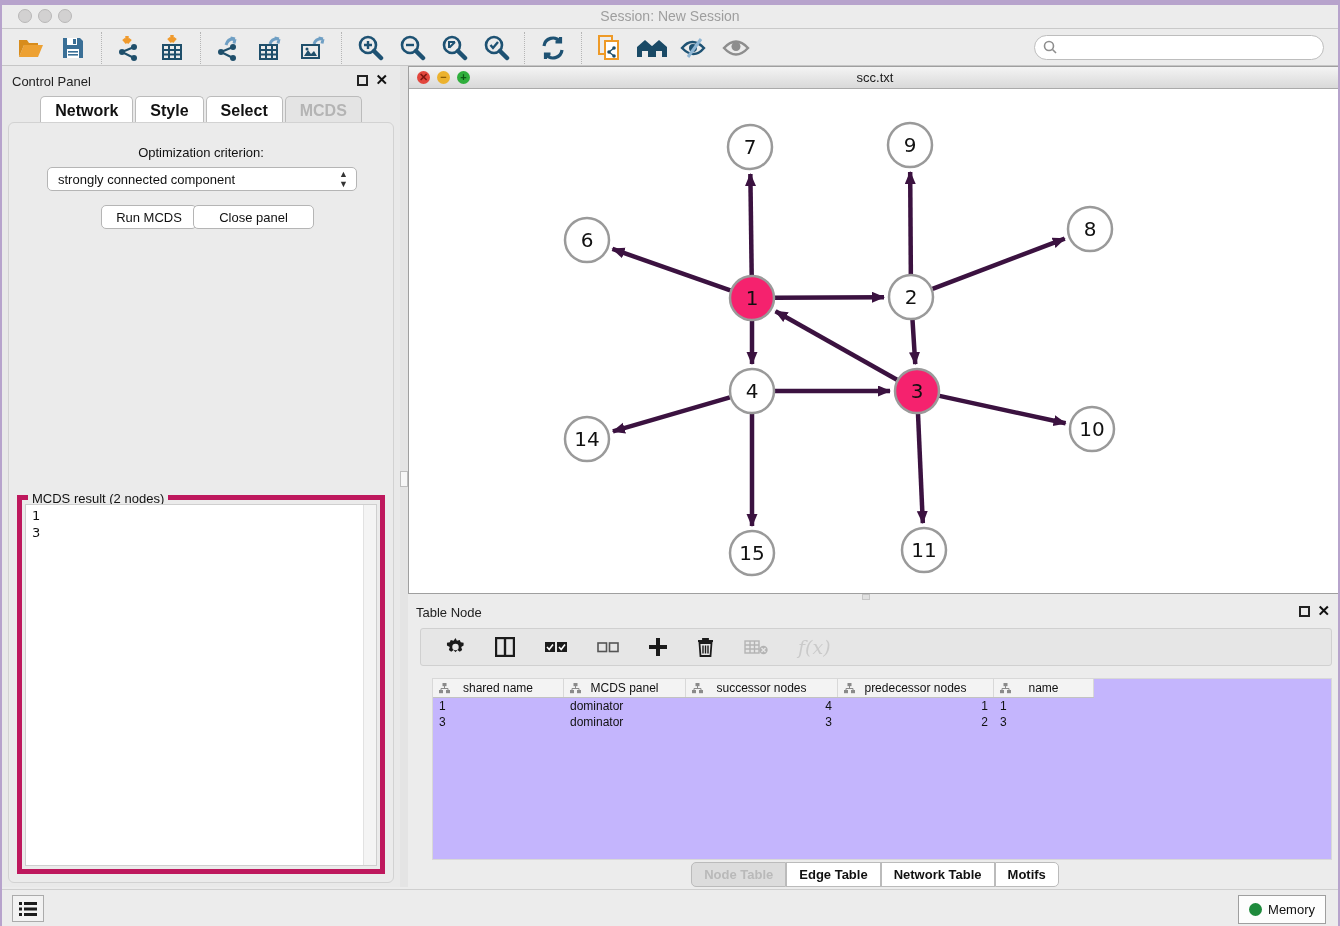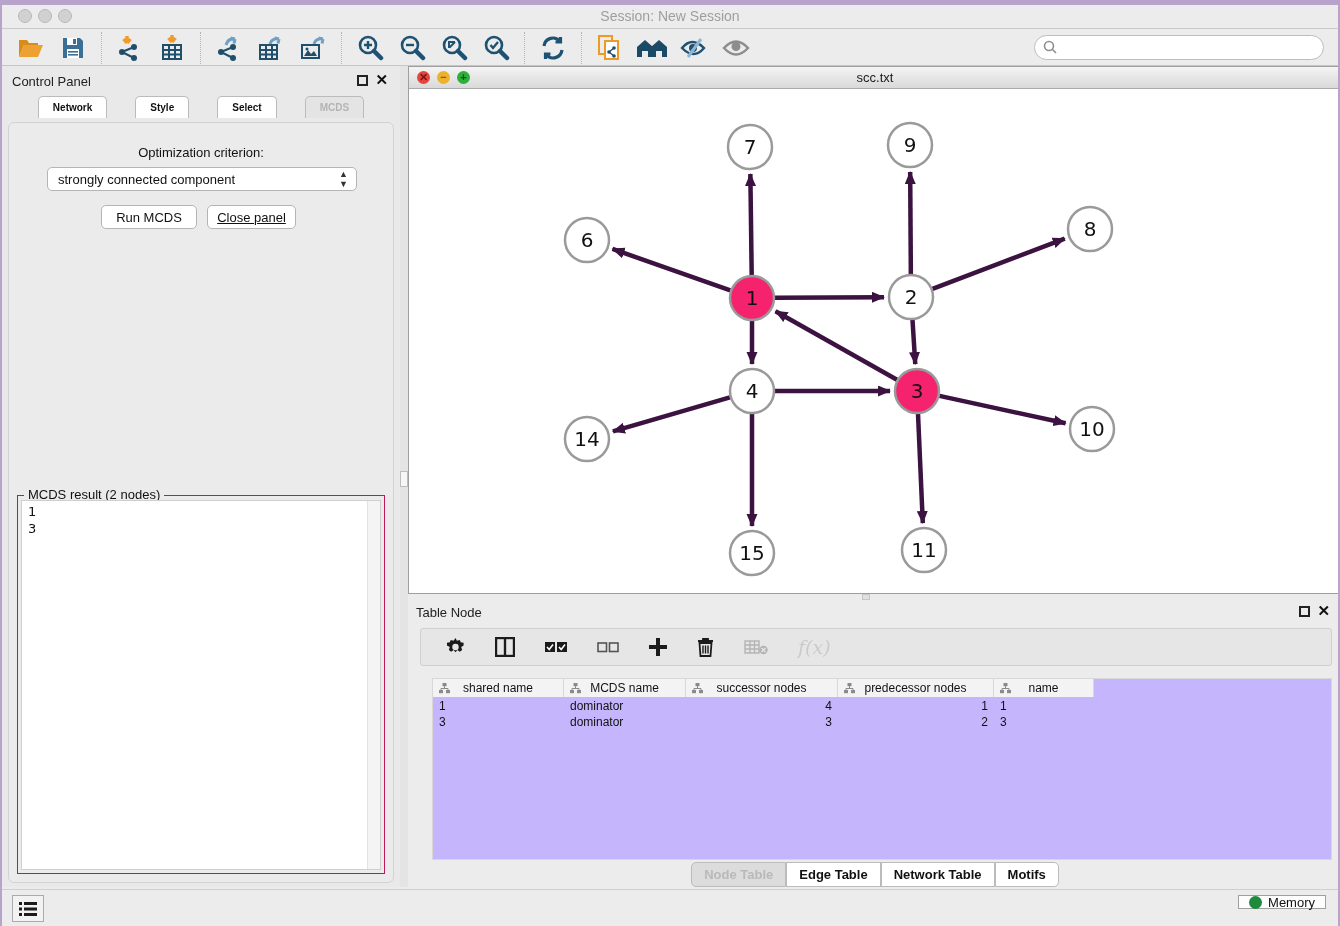--- a/index.html
+++ b/index.html
@@ -22,34 +22,34 @@
             border-left:1px dotted #b5b5b5; }
   #search-box { position:absolute; right:14px; top:5px; width:290px; height:25px; background:#fff;
                 border:1px solid #bdbdbd; border-radius:13px; display:flex; align-items:center; padding-left:8px; }
 
   
   #control-panel { position:absolute; left:0; top:61px; width:398px; height:821px; background:#e9e9e9; }
   #cp-header { position:absolute; left:10px; top:8px; font-size:13px; color:#222; }
   .panel-float { position:absolute; top:9px; width:11px; height:11px; border:2px solid #222; }
   .panel-close { position:absolute; top:5px; font-size:15px; font-weight:bold; color:#111; line-height:18px; }
   #cp-tabs { position:absolute; left:0; right:0; top:30px; display:flex; justify-content:center; }
-  .tab { font-size:10px; font-weight:600; padding:5px 14px; background:#fff; color:#111;
-         border:1px solid #bbb; border-bottom:none; border-radius:5px 5px 0 0; margin:0 14px; cursor:default; }
+  .tab { font-size:16px; font-weight:600; padding:5px 14px; background:#fff; color:#111;
+         border:1px solid #bbb; border-bottom:none; border-radius:5px 5px 0 0; margin:0 1px; cursor:default; }
   .tab.inactive-look { background:#e4e4e4; color:#b4b4b4; }
   #cp-body { position:absolute; left:6px; right:6px; top:56px; bottom:4px; background:#ebebeb;
              border:1px solid #d2d2d2; border-radius:6px; }
   #opt-label { position:absolute; left:0; right:0; top:22px; text-align:center; font-size:13px; color:#111; }
   #opt-select { position:absolute; left:38px; top:44px; width:310px; height:24px; background:#fff;
                 border:1px solid #b5b5b5; border-radius:5px; font-size:13px; color:#111;
                 display:flex; align-items:center; padding-left:10px; }
   #opt-stepper { position:absolute; right:8px; top:1px; display:flex; flex-direction:column; line-height:10px;
                  font-size:9px; color:#333; }
   .cp-btn { position:absolute; top:82px; height:24px; background:#fff; border:1px solid #b5b5b5;
             border-radius:5px; font-size:13px; color:#111; display:flex; align-items:center; justify-content:center; }
-  #mcds-group { position:absolute; left:8px; right:8px; top:372px; bottom:8px; border:1px solid #be185d; }
+  #mcds-group { position:absolute; left:8px; right:8px; top:372px; bottom:8px; border:5px solid #be185d; }
   #mcds-legend { position:absolute; left:6px; top:-9px; background:#ebebeb; padding:0 4px; font-size:13px; color:#111; }
   #mcds-text { position:absolute; left:3px; right:3px; top:4px; bottom:3px; background:#fff;
                border:1px solid #cfcfcf; font-family:"DejaVu Sans", sans-serif; font-size:13px; color:#111;
                padding:2px 0 0 6px; line-height:17px; }
   #mcds-scroll { position:absolute; right:0; top:0; bottom:0; width:13px; background:#f4f4f4;
                  border-left:1px solid #e2e2e2; }
 
   
   #v-splitter { position:absolute; left:398px; top:61px; width:8px; height:821px; background:#e4e4e4; }
   #v-grip { position:absolute; left:0px; top:405px; width:8px; height:16px; background:#f7f7f7;
@@ -88,21 +88,21 @@
             border:1px solid #bbb; margin:0; cursor:default; }
   .tp-tab:first-child { border-radius:5px 0 0 5px; }
   .tp-tab:last-child { border-radius:0 5px 5px 0; }
   .tp-tab.selected { background:#dcdcdc; color:#b9b9b9; }
 
   
   #statusbar { position:absolute; left:0; bottom:0; width:100%; height:37px; background:#ececec;
                border-top:1px solid #cfcfcf; }
   #list-btn { position:absolute; left:10px; top:5px; width:32px; height:27px; background:#f2f2f2;
               border:1px solid #ababab; display:flex; align-items:center; justify-content:center; }
-  #memory-btn { position:absolute; right:12px; top:5px; height:14px; background:#fdfdfd; border:1px solid #9f9f9f;
+  #memory-btn { position:absolute; right:12px; top:5px; height:29px; background:#fdfdfd; border:1px solid #9f9f9f;
                 display:flex; align-items:center; gap:6px; padding:0 10px; font-size:13px; color:#111; }
   #memory-dot { width:13px; height:13px; border-radius:50%; background:#1e8a3c; }
   .dis { opacity:.45; }
   .fx { font-family:"DejaVu Serif", serif; font-style:italic; font-size:19px; color:#a9a9a9; }
 </style>
 </head>
 <body>
 
 <div id="app">
 
@@ -266,21 +266,21 @@
         <span>strongly connected component</span>
         <span id="opt-stepper">
             <span>▲</span>
             <span>▼</span>
           </span>
       </div>
       <div id="opt-label">Optimization criterion:</div>
       <div class="cp-btn" style="left:92px; width:96px;">
         <span>Run MCDS</span>
       </div>
-      <div class="cp-btn" style="left:198px; width:89px;text-decoration:underline;">
+      <div class="cp-btn" style="left:184px; width:121px;">
         <span>Close panel</span>
       </div>
       <div id="mcds-group">
         <span id="mcds-legend">MCDS result (2 nodes)</span>
         <div id="mcds-text">
           <div id="mcds-result-lines">
               <div>1</div>
               <div>3</div>
             </div>
           <div id="mcds-scroll"></div>
@@ -440,21 +440,21 @@
             </svg>
             <span>shared name</span>
           </div>
           <div class="th" style="width: 122px;">
             <svg width="11" height="11" viewBox="0 0 11 11" class="sort-glyph">
               <rect x="3.5" y="0" width="4" height="3.2" fill="#8a8a8a"></rect>
               <rect x="0" y="7" width="4" height="3.2" fill="#8a8a8a"></rect>
               <rect x="7" y="7" width="4" height="3.2" fill="#8a8a8a"></rect>
               <path d="M5.5 3 v2.5 M2 7 V5.5 h7 V7" stroke="#8a8a8a" fill="none"></path>
             </svg>
-            <span>MCDS name</span>
+            <span>MCDS panel</span>
           </div>
           <div class="th" style="width: 152px;">
             <svg width="11" height="11" viewBox="0 0 11 11" class="sort-glyph">
               <rect x="3.5" y="0" width="4" height="3.2" fill="#8a8a8a"></rect>
               <rect x="0" y="7" width="4" height="3.2" fill="#8a8a8a"></rect>
               <rect x="7" y="7" width="4" height="3.2" fill="#8a8a8a"></rect>
               <path d="M5.5 3 v2.5 M2 7 V5.5 h7 V7" stroke="#8a8a8a" fill="none"></path>
             </svg>
             <span>successor nodes</span>
           </div>

